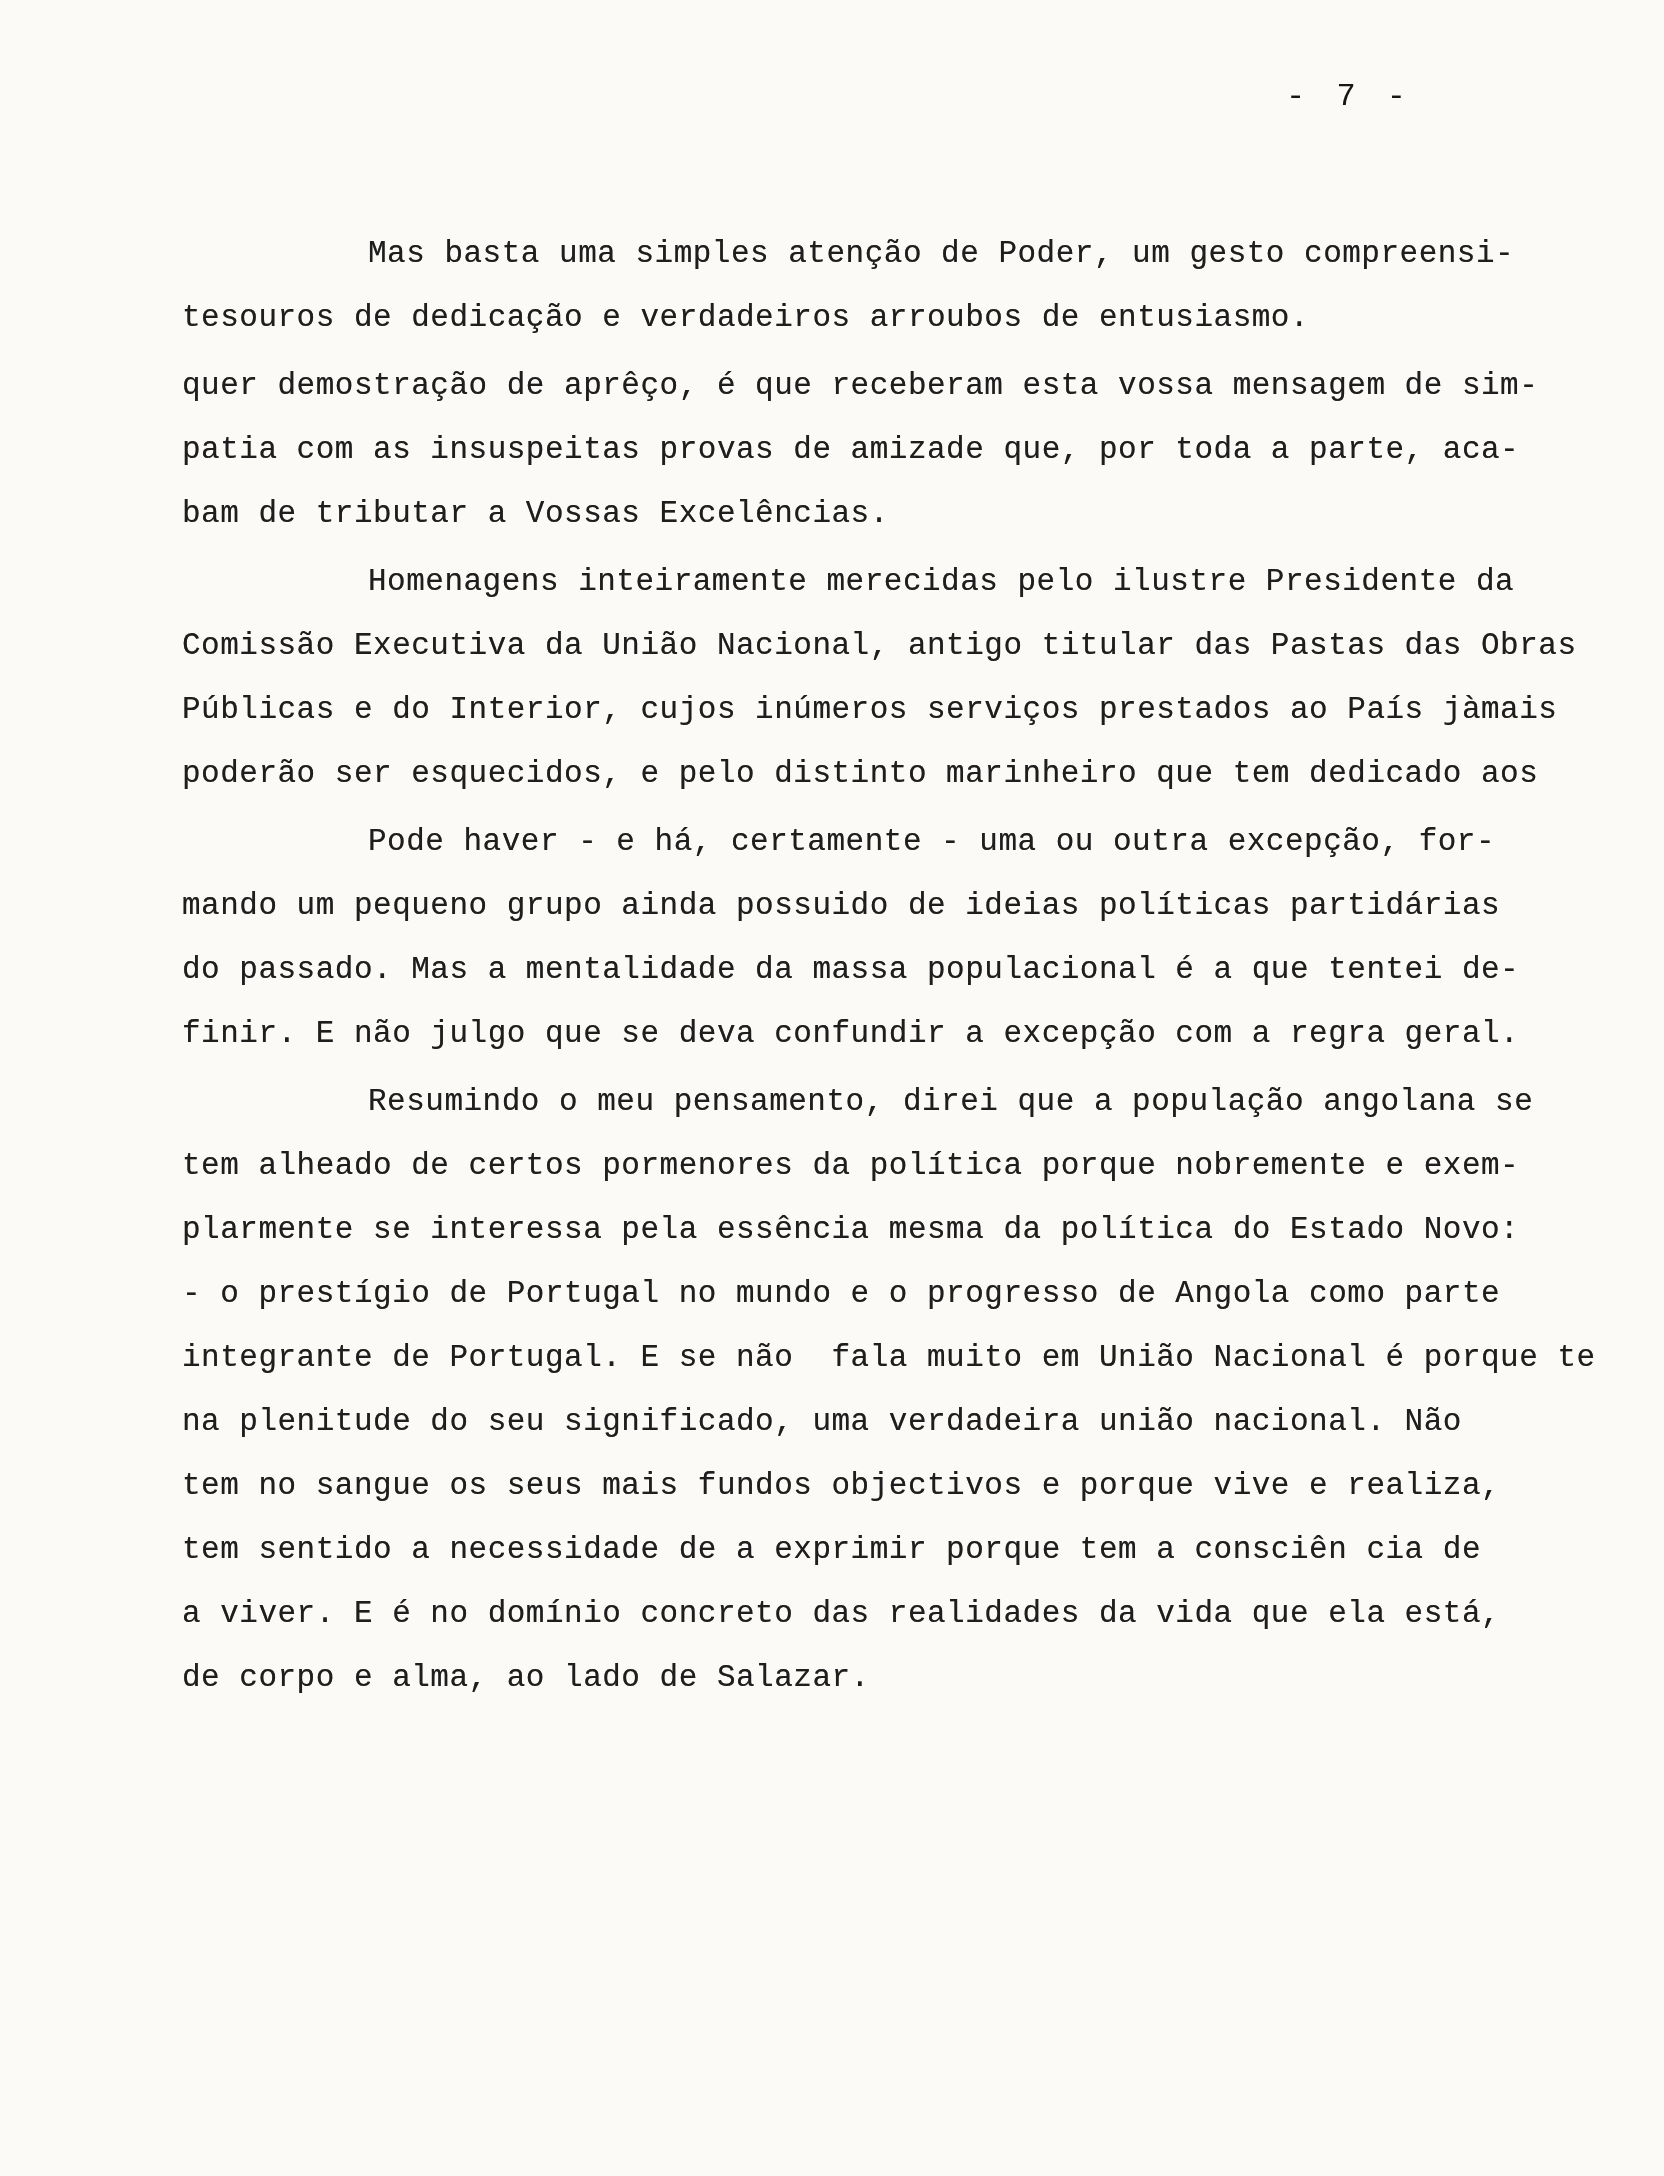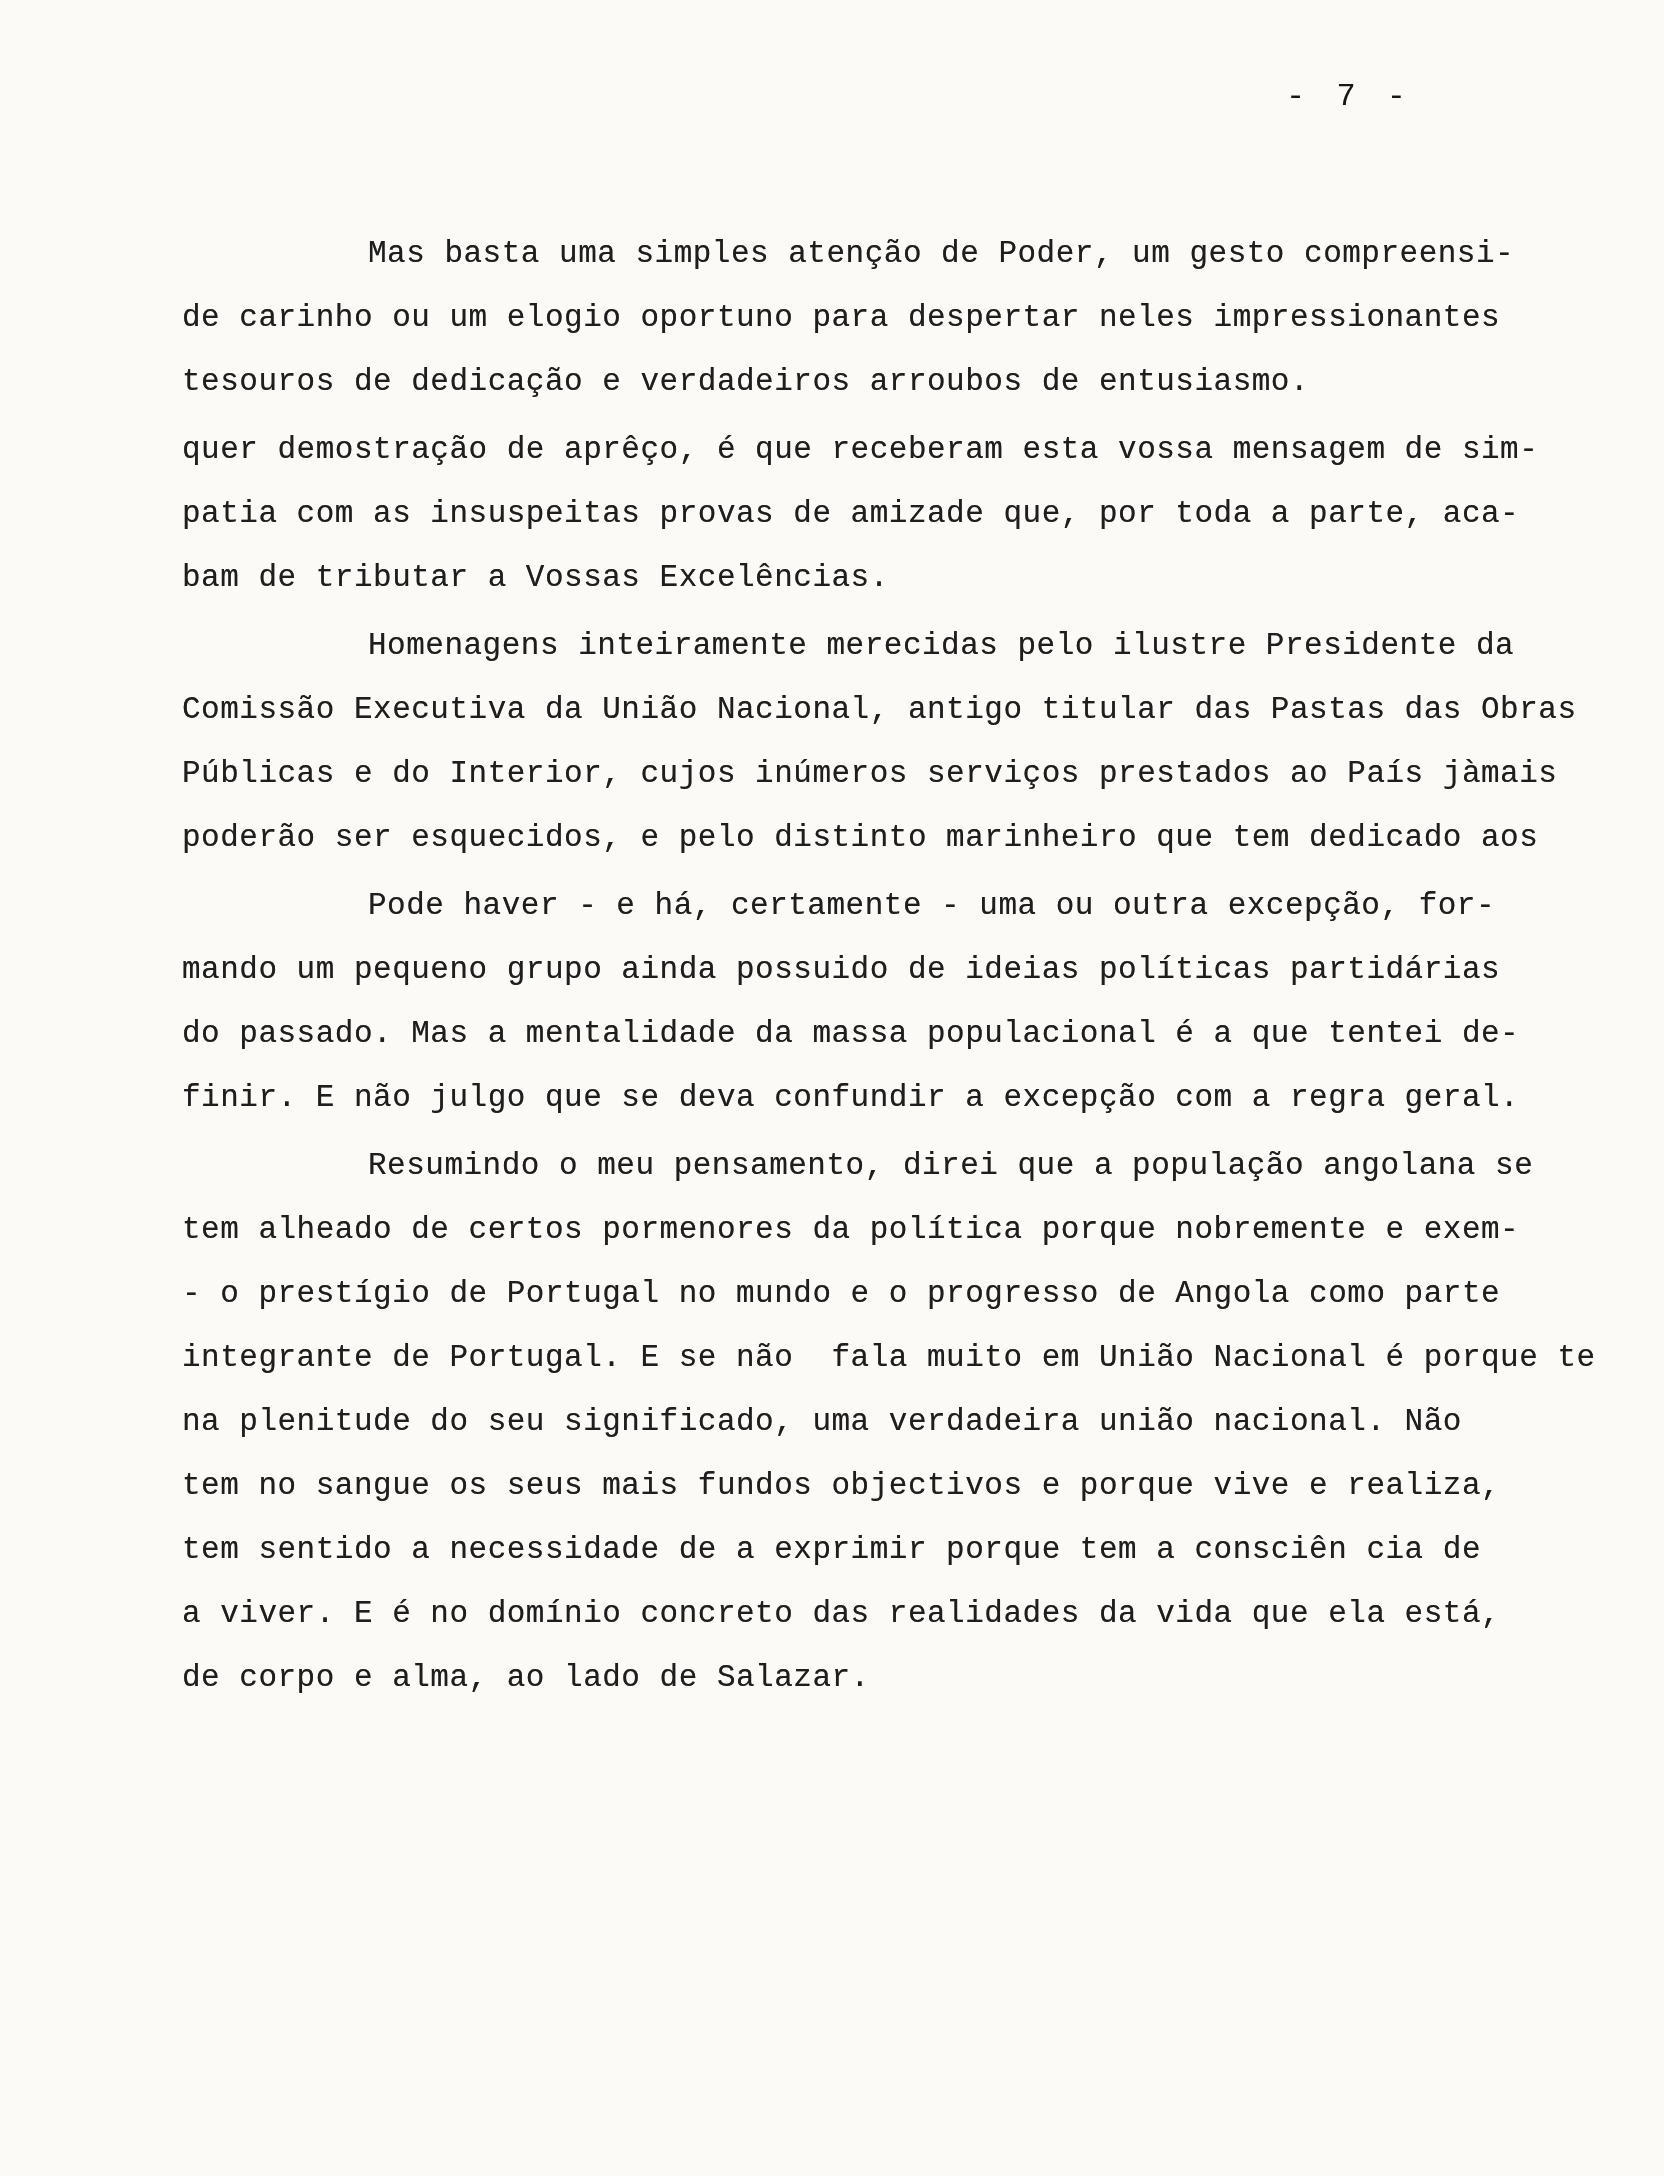--- a/index.html
+++ b/index.html
@@ -54,21 +54,20 @@
 <body>
 
 <div class="page">
 
   <div class="page-number">- 7 -</div>
 
   <div class="doc-body">
 
     <div class="para">
       <div class="text-line first">Mas basta uma simples atenção de Poder, um gesto compreensi-</div>
-      <div class="text-line">de carinho ou um elogio oportuno para despertar neles impressionantes</div>
       <div class="text-line">tesouros de dedicação e verdadeiros arroubos de entusiasmo.</div>
     </div>
 
     <div class="para">
       <div class="text-line">quer demostração de aprêço, é que receberam esta vossa mensagem de sim-</div>
       <div class="text-line">patia com as insuspeitas provas de amizade que, por toda a parte, aca-</div>
       <div class="text-line">bam de tributar a Vossas Excelências.</div>
     </div>
 
     <div class="para">
@@ -81,20 +80,21 @@
     <div class="para">
       <div class="text-line first">Pode haver - e há, certamente - uma ou outra excepção, for-</div>
       <div class="text-line">mando um pequeno grupo ainda possuido de ideias políticas partidárias</div>
       <div class="text-line">do passado. Mas a mentalidade da massa populacional é a que tentei de-</div>
       <div class="text-line">finir. E não julgo que se deva confundir a excepção com a regra geral.</div>
     </div>
 
     <div class="para">
       <div class="text-line first">Resumindo o meu pensamento, direi que a população angolana se</div>
       <div class="text-line">tem alheado de certos pormenores da política porque nobremente e exem-</div>
+      <div class="text-line">plarmente se interessa pela essência mesma da política do Estado Novo:</div>
       <div class="text-line">- o prestígio de Portugal no mundo e o progresso de Angola como parte</div>
       <div class="text-line">integrante de Portugal. E se não  fala muito em União Nacional é porque te</div>
       <div class="text-line">na plenitude do seu significado, uma verdadeira união nacional. Não</div>
       <div class="text-line">tem no sangue os seus mais fundos objectivos e porque vive e realiza,</div>
       <div class="text-line">tem sentido a necessidade de a exprimir porque tem a consciên cia de</div>
       <div class="text-line">a viver. E é no domínio concreto das realidades da vida que ela está,</div>
       <div class="text-line">de corpo e alma, ao lado de Salazar.</div>
     </div>
 
   </div>

